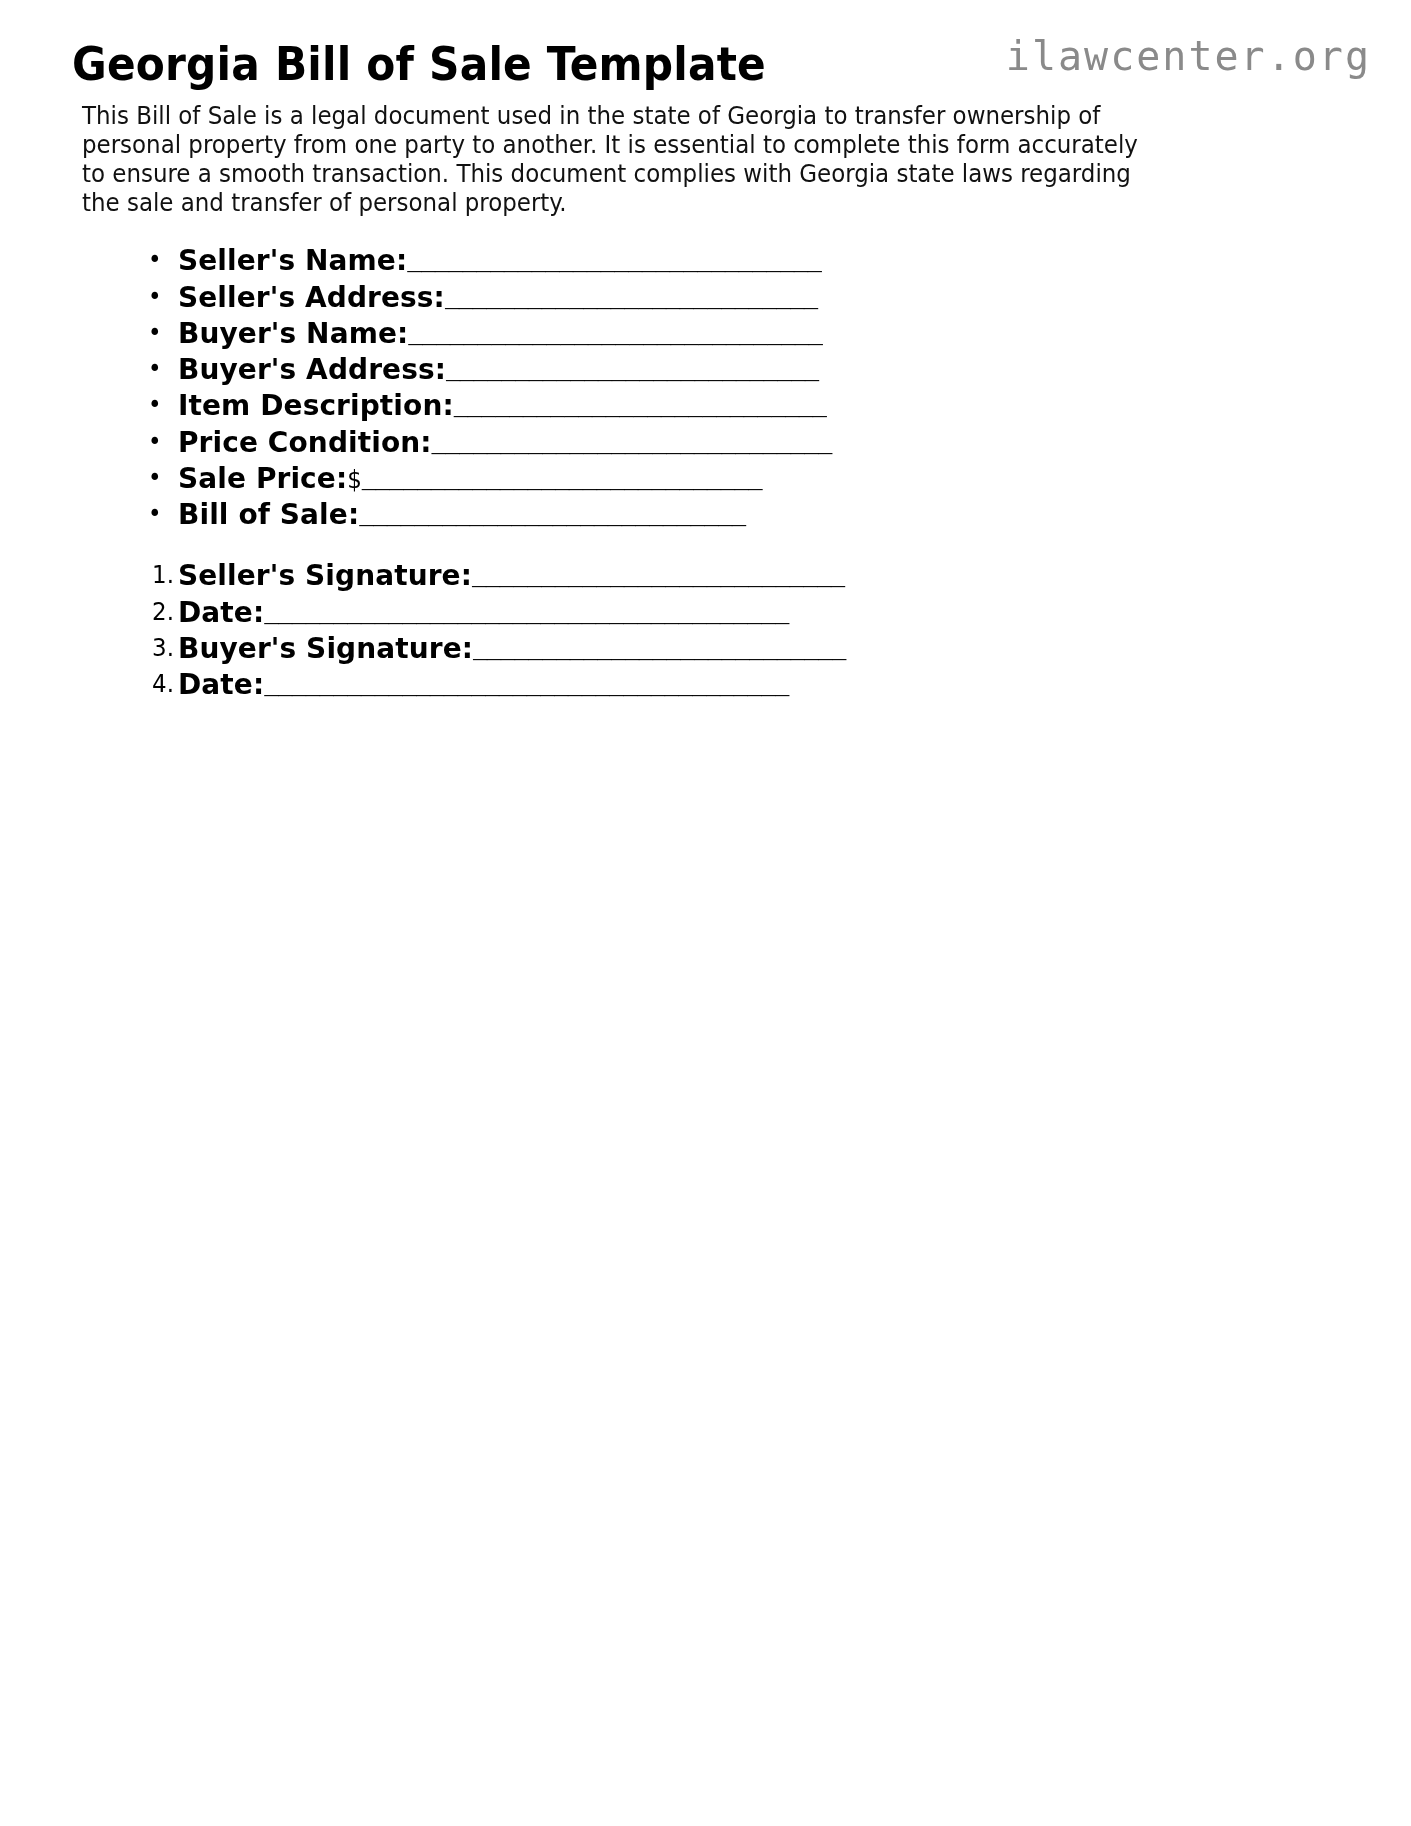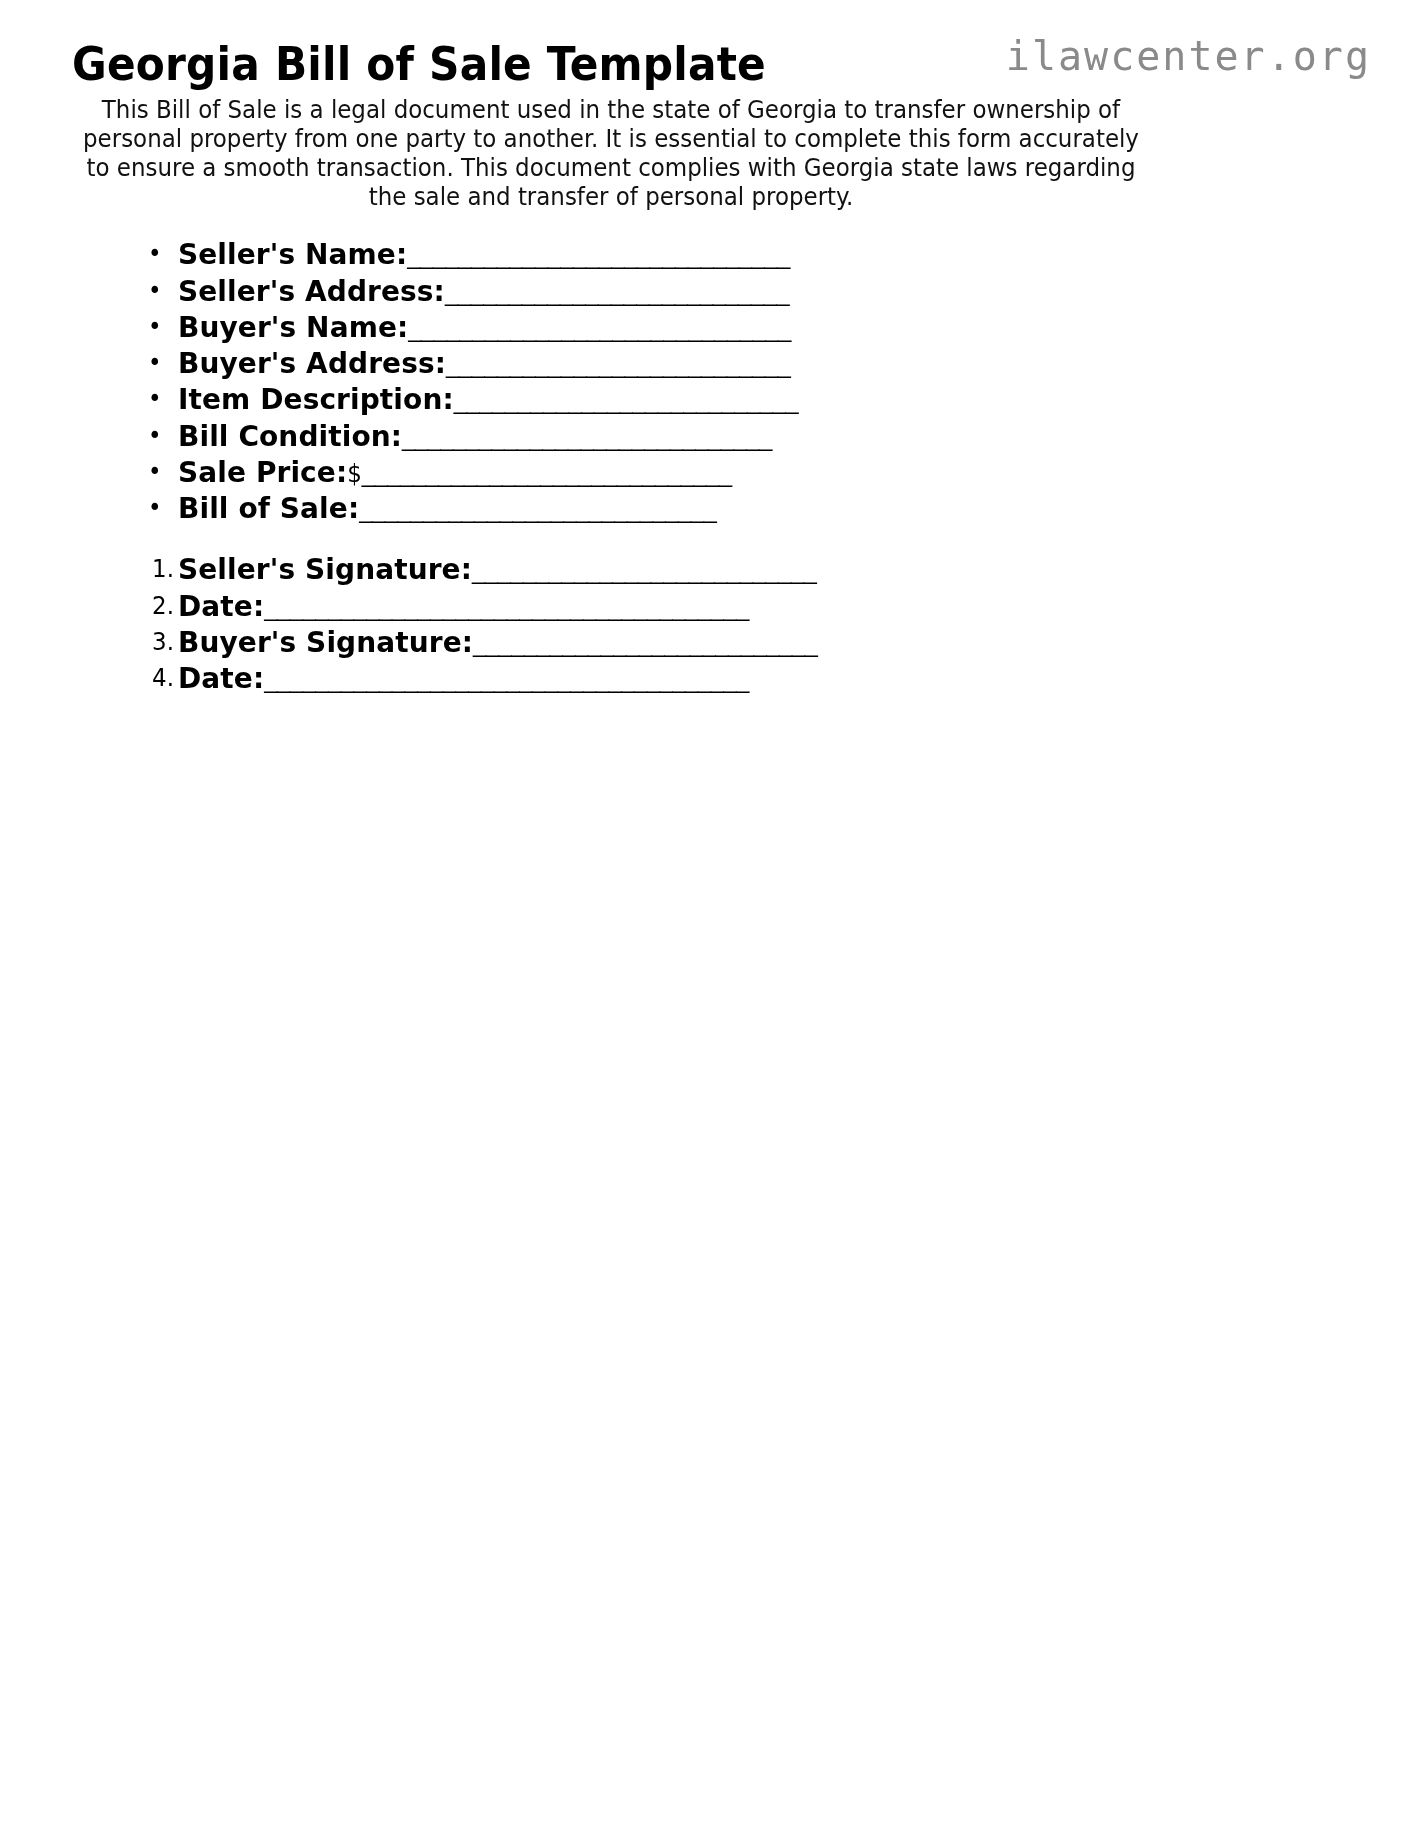--- a/index.html
+++ b/index.html
@@ -37,27 +37,26 @@
     margin: 0;
     padding-top: 38px;
     font-family: "DejaVu Sans Condensed", "Liberation Sans Narrow", "Liberation Sans", sans-serif;
     font-weight: bold;
     font-size: 47px;
     line-height: 1.12;
     letter-spacing: 0.2px;
     color: #000;
   }
   p.para {
-    margin: 4px;
+    margin: 10px;
     font-size: 25.5px;
     line-height: 1.145;
     max-width: 1070px;
     color: #111;
     font-weight: normal;
-    text-align: center;
   }
   .p-intro { margin-top: 40px; }
   .p-fill  { margin-top: 36px; }
   .p-sign  { margin-top: 38px; }
   .p-final { margin-top: 38px; }
 
   ul.fields, ol.sign-list {
     margin: 0;
     padding: 0;
     list-style: none;
@@ -94,21 +93,21 @@
     font-weight: bold;
     font-size: 28px;
     letter-spacing: 0.1px;
   }
   .money {
     font-family: "DejaVu Sans Condensed", "Liberation Sans Narrow", "Liberation Sans", sans-serif;
     font-weight: normal;
     font-size: 25.5px;
   }
   .blank {
-    font-family: Liberation Sans, sans-serif;
+    font-family: Liberation Mono, monospace;
     font-weight: normal;
     font-size: 24px;
     letter-spacing: -0.6px;
   }
 </style>
 </head>
 <body>
 
 <div class="page">
 
@@ -135,21 +134,21 @@
     <li>
       <span class="marker">•</span>
       <span class="lbl">Buyer's Address:</span><span class="money"></span><span class="blank">___________________________</span>
     </li>
     <li>
       <span class="marker">•</span>
       <span class="lbl">Item Description:</span><span class="money"></span><span class="blank">___________________________</span>
     </li>
     <li>
       <span class="marker">•</span>
-      <span class="lbl">Bill Condition:</span><span class="money"></span><span class="blank">_____________________________</span>
+      <span class="lbl">Price Condition:</span><span class="money"></span><span class="blank">_____________________________</span>
     </li>
     <li>
       <span class="marker">•</span>
       <span class="lbl">Sale Price:</span><span class="money">$</span><span class="blank">_____________________________</span>
     </li>
     <li>
       <span class="marker">•</span>
       <span class="lbl">Bill of Sale:</span><span class="money"></span><span class="blank">____________________________</span>
     </li>
   </ul>

